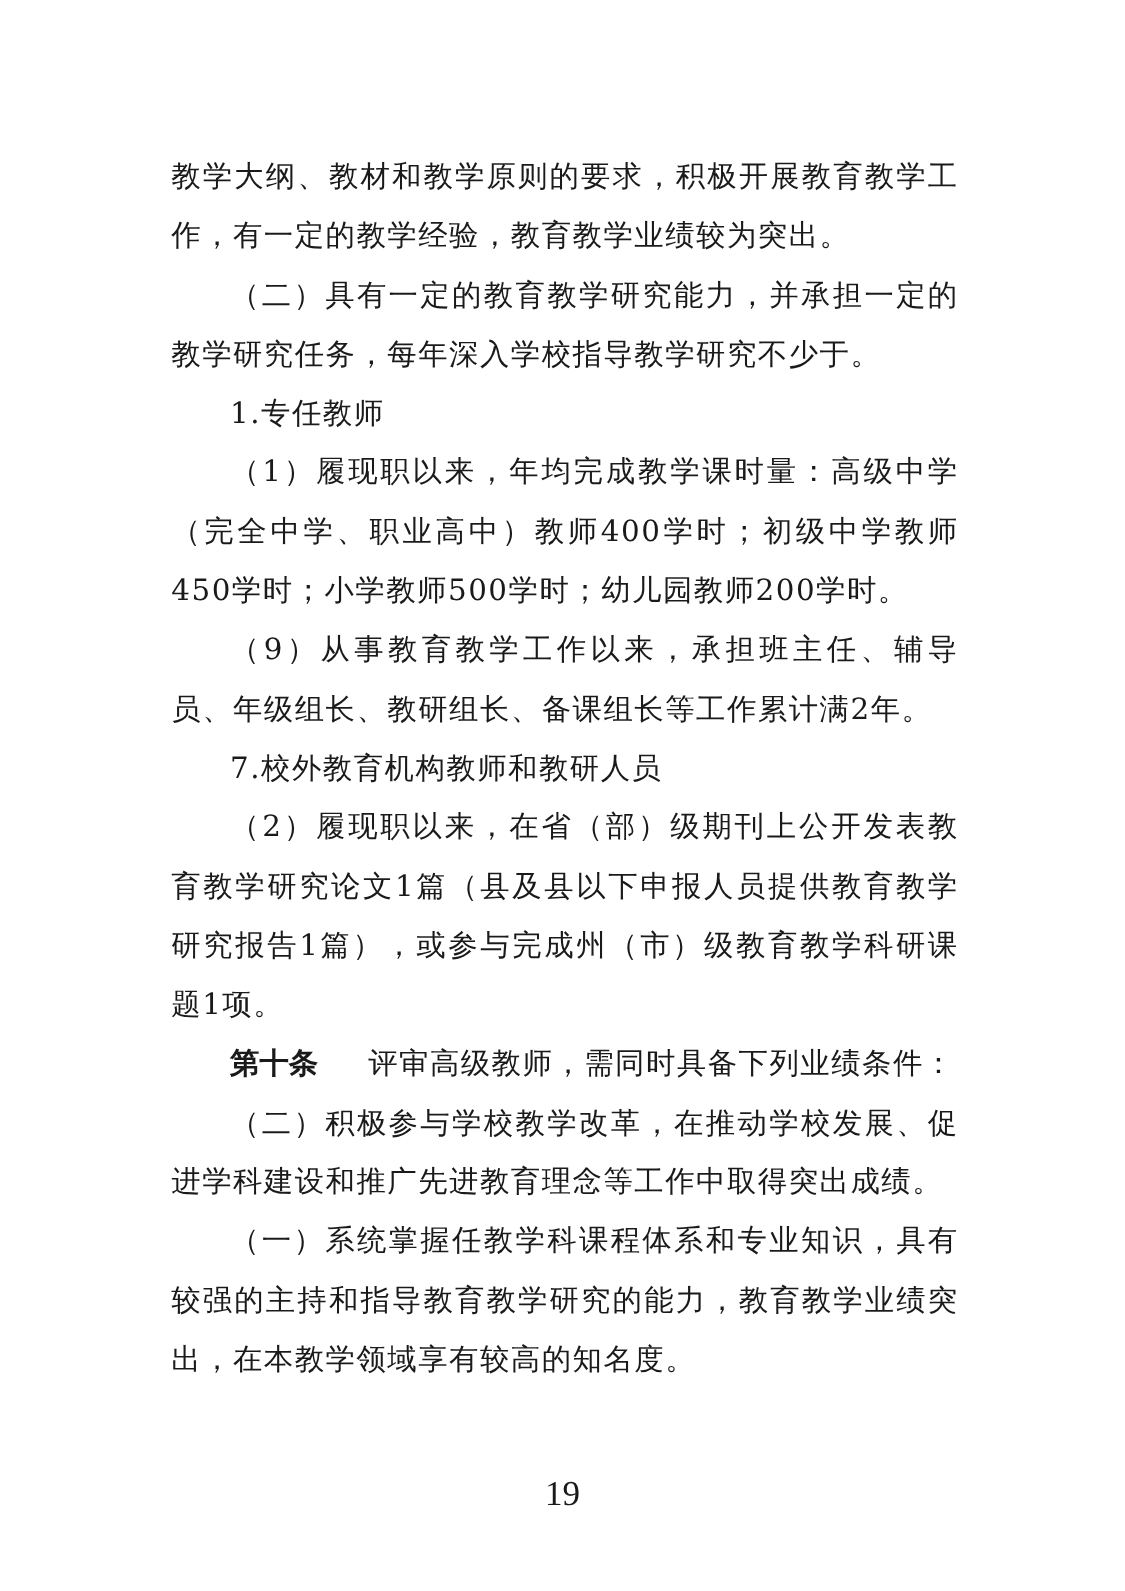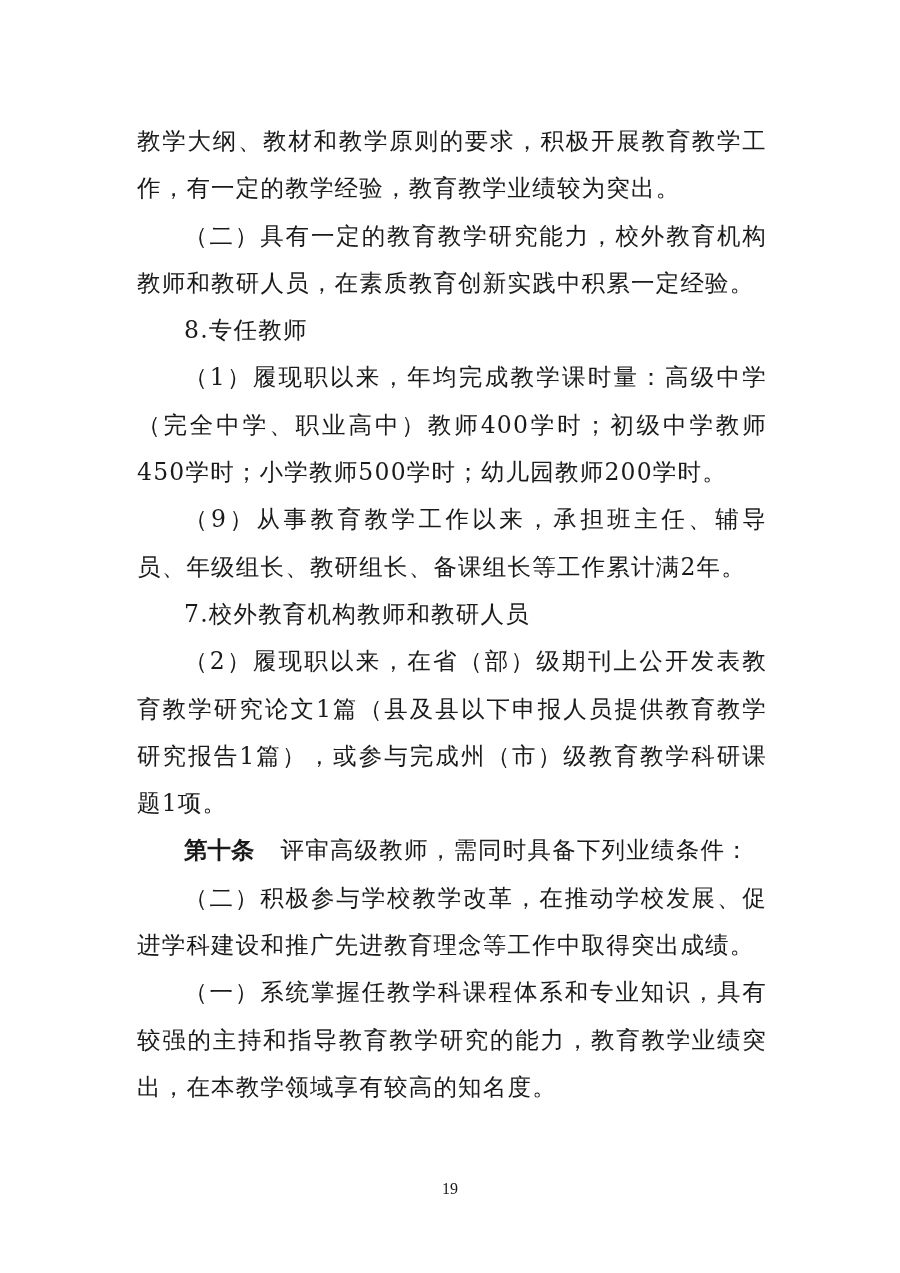--- a/index.html
+++ b/index.html
@@ -15,37 +15,37 @@
     font-size: 23.5px;
     line-height: 47.3px;
     letter-spacing: 1.2px;
   }
   .p { margin: 0; text-align: justify; text-align-last: left; }
   .indent { text-indent: 47px; }
   .article-head {
     font-family: "DejaVu Sans", "Liberation Sans", sans-serif;
     font-weight: bold;
     letter-spacing: 0;
-    margin-right: 26px;
+    margin-right: 40px;
   }
   .page-number {
     position: absolute; left: 0; width: 900px; top: 1180px;
     text-align: center;
     font-family: "Liberation Serif", "DejaVu Serif", serif;
-    font-size: 16px; color: #1a1a1a;
+    font-size: 28px; color: #1a1a1a;
   }
 </style>
 </head>
 <body>
 
 <div class="page">
   <div class="content">
     <p class="p">教学大纲、教材和教学原则的要求，积极开展教育教学工作，有一定的教学经验，教育教学业绩较为突出。</p>
-    <p class="p indent">（二）具有一定的教育教学研究能力，校外教育机构教师和教研人员，在素质教育创新实践中积累一定经验。</p>
-    <p class="p indent">8.专任教师</p>
+    <p class="p indent">（二）具有一定的教育教学研究能力，并承担一定的教学研究任务，每年深入学校指导教学研究不少于。</p>
+    <p class="p indent">1.专任教师</p>
     <p class="p indent">（1）履现职以来，年均完成教学课时量：高级中学（完全中学、职业高中）教师400学时；初级中学教师450学时；小学教师500学时；幼儿园教师200学时。</p>
     <p class="p indent">（9）从事教育教学工作以来，承担班主任、辅导员、年级组长、教研组长、备课组长等工作累计满2年。</p>
     <p class="p indent">7.校外教育机构教师和教研人员</p>
     <p class="p indent">（2）履现职以来，在省（部）级期刊上公开发表教育教学研究论文1篇（县及县以下申报人员提供教育教学研究报告1篇），或参与完成州（市）级教育教学科研课题1项。</p>
     <p class="p indent"><span class="article-head">第十条</span><span>评审高级教师，需同时具备下列业绩条件：</span></p>
     <p class="p indent">（二）积极参与学校教学改革，在推动学校发展、促进学科建设和推广先进教育理念等工作中取得突出成绩。</p>
     <p class="p indent">（一）系统掌握任教学科课程体系和专业知识，具有较强的主持和指导教育教学研究的能力，教育教学业绩突出，在本教学领域享有较高的知名度。</p>
   </div>
   <div class="page-number">19</div>
 </div>

